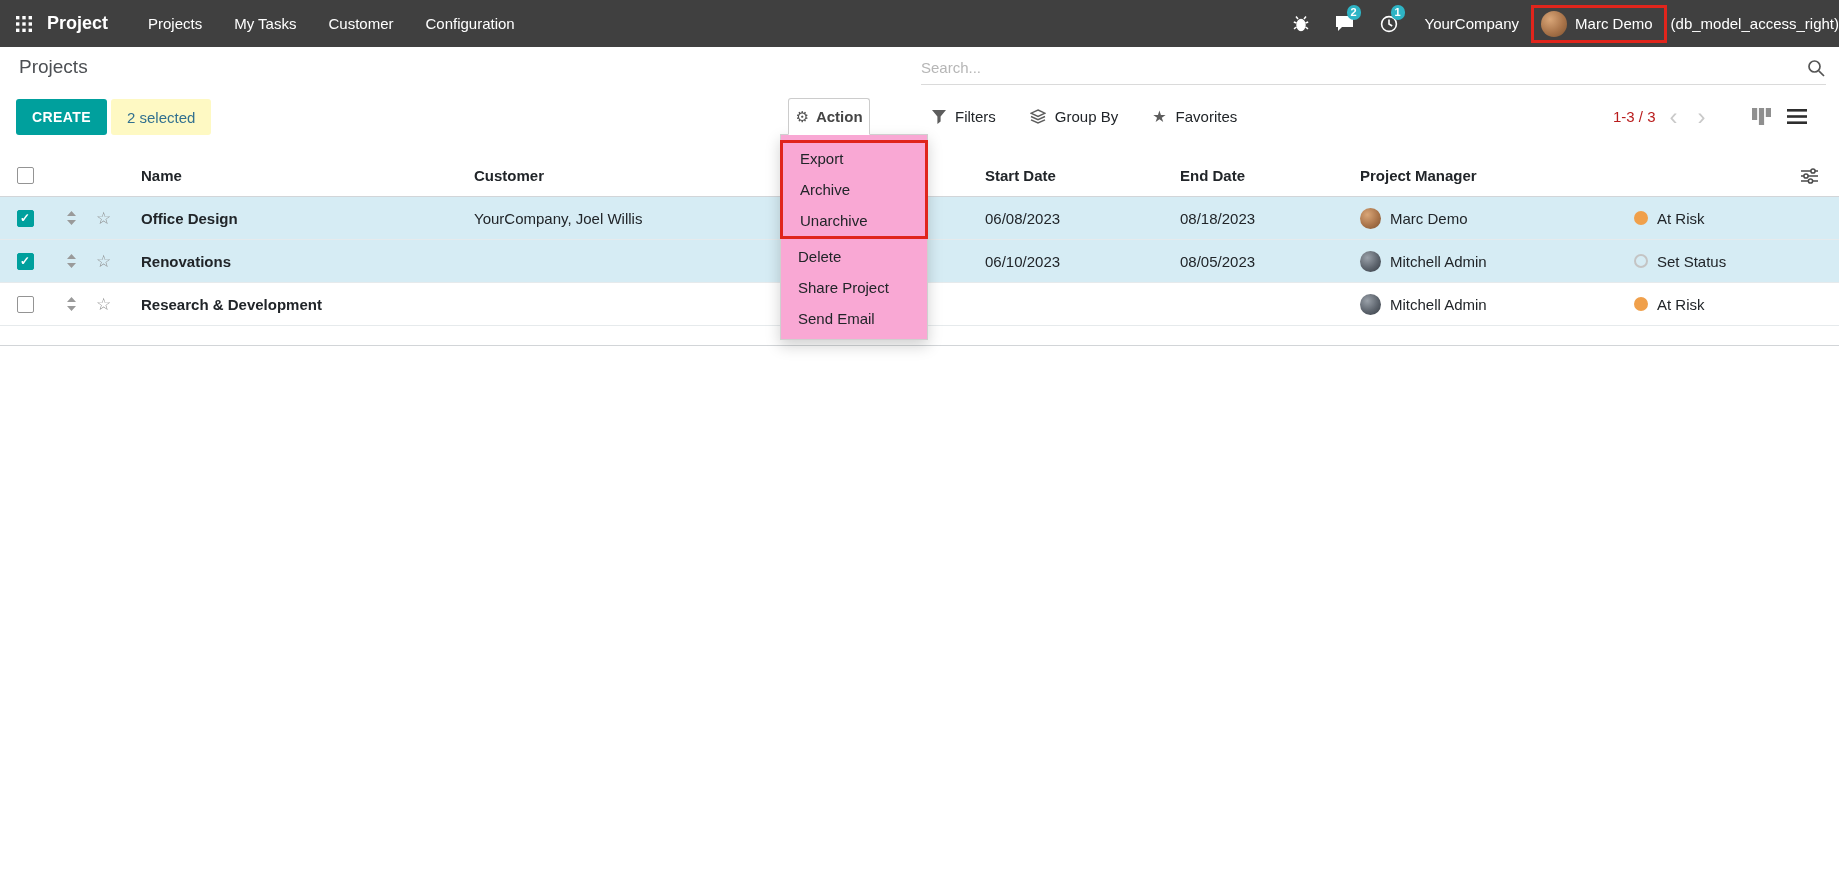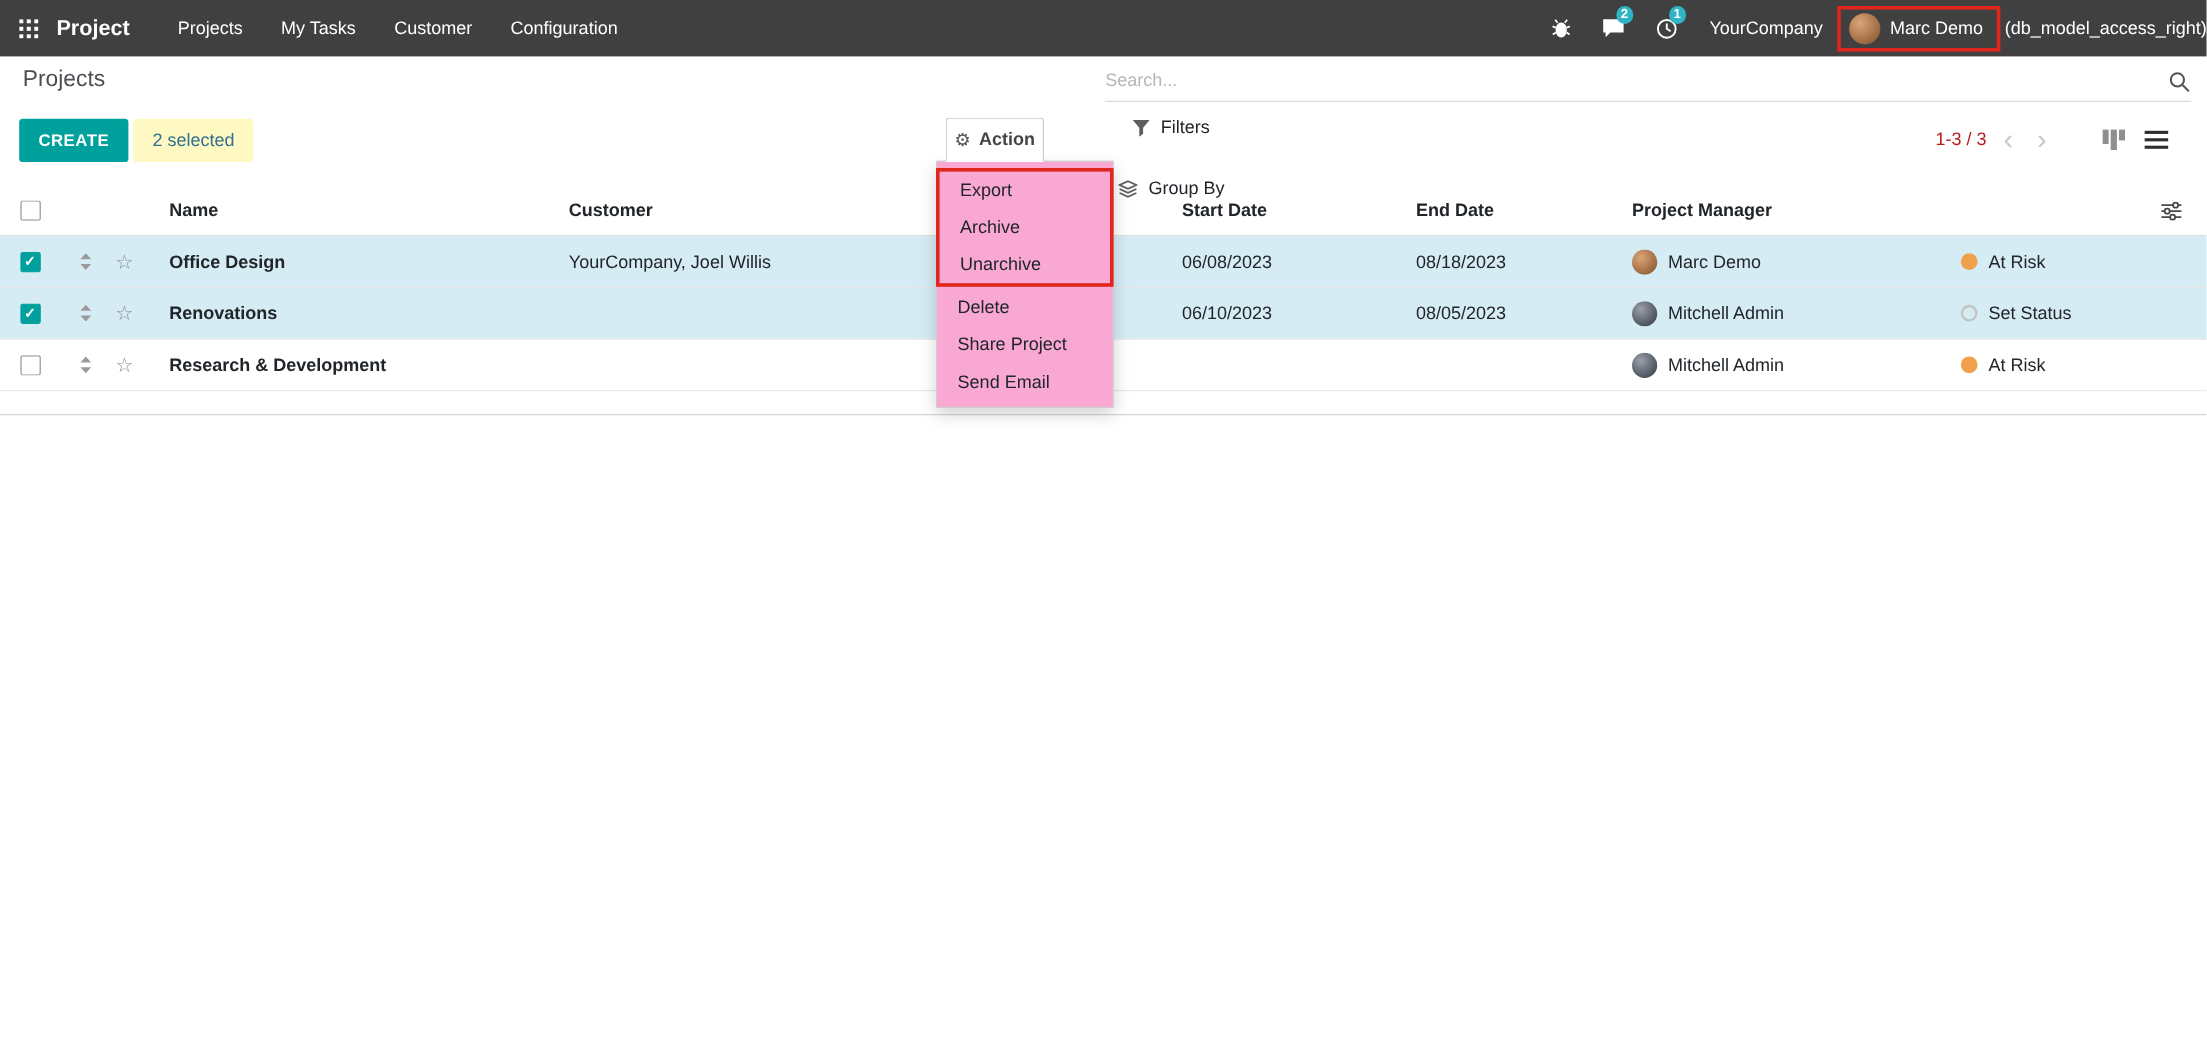--- a/index.html
+++ b/index.html
@@ -29,21 +29,21 @@
   .search-wrap { position: absolute; left: 921px; top: 51px; width: 905px; height: 34px; border-bottom: 1px solid #dadada; display: flex; align-items: center; }
   .search-input { flex: 1; border: none; outline: none; font-size: 15px; color: #b91c1c; background: transparent; font-family: inherit; padding: 0; }
   .search-input::placeholder { color: #b6b6b6; }
   .search-icon { width: 20px; height: 20px; cursor: pointer; flex: 0 0 auto; }
 
   
   .create-btn { position: absolute; left: 16px; top: 99px; height: 36px; background: #00A09D; color: #fff; border: none; border-radius: 3px; font-size: 14px; font-weight: 700; padding: 0 16px; letter-spacing: .4px; cursor: pointer; font-family: inherit; }
   .selected-chip { position: absolute; left: 111px; top: 99px; height: 36px; display: flex; align-items: center; padding: 0 16px; background: #fef9c3; color: #31708f; border-radius: 3px; font-size: 15px; }
   .action-btn { position: absolute; left: 788px; top: 98px; width: 82px; height: 37px; background: #fff; border: 1px solid #cccccc; border-bottom-color: #fff; border-radius: 3px 3px 0 0; display: flex; align-items: center; justify-content: center; gap: 7px; font-size: 15px; font-weight: 700; color: #454545; cursor: pointer; font-family: inherit; z-index: 21; }
   .gear-glyph { font-size: 15px; color: #555; font-weight: 400; }
-  .search-btns { position: absolute; left: 932px; top: 98px; height: 37px; display: flex; align-items: center; gap: 34px; flex-direction: column; }
+  .search-btns { position: absolute; left: 932px; top: 98px; height: 37px; display: flex; align-items: center; gap: 34px; }
   .sbtn { display: flex; align-items: center; gap: 9px; font-size: 15px; color: #212529; cursor: pointer; background: none; border: none; padding: 0; font-family: inherit; }
   .sbtn svg, .sbtn .star-glyph { color: #5d5d5d; }
   .star-glyph { font-size: 16px; color: #4a4a4a; }
   .pager { position: absolute; left: 1613px; top: 98px; height: 37px; display: flex; align-items: center; gap: 8px; }
   .pager-text { font-size: 15px; color: #b91c1c; }
   .chev { font-size: 24px; color: #c9c9c9; line-height: 1; padding: 0 6px; cursor: pointer; user-select: none; }
   .view-switch { position: absolute; left: 1752px; top: 98px; height: 37px; display: flex; align-items: center; gap: 16px; }
   .view-btn { display: flex; align-items: center; cursor: pointer; }
 
   

